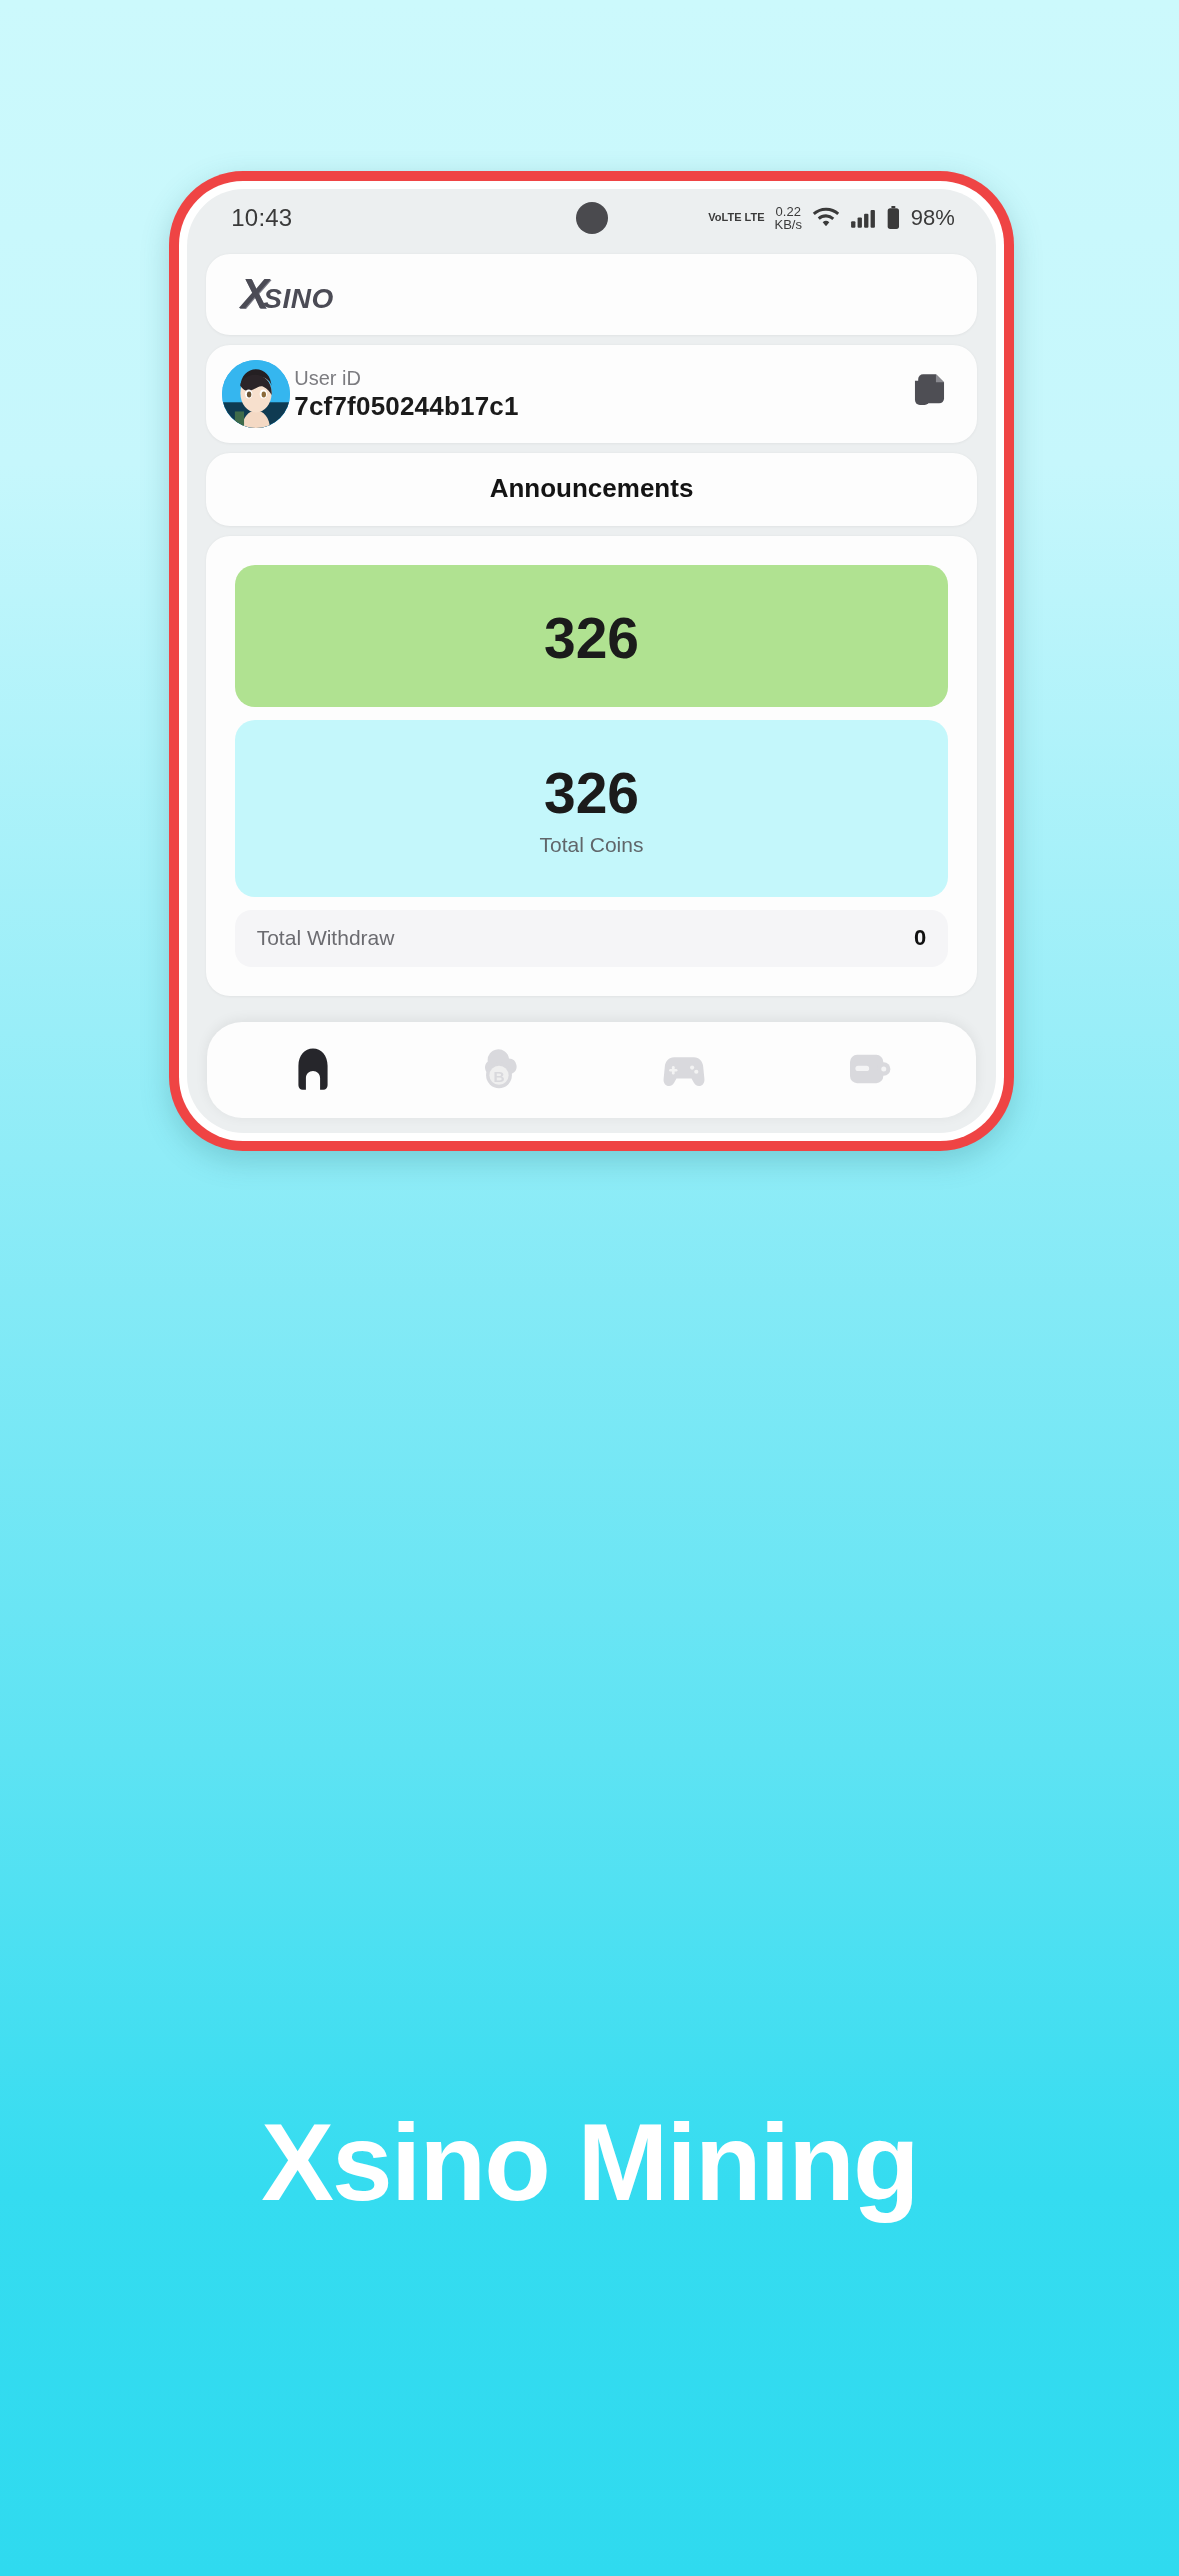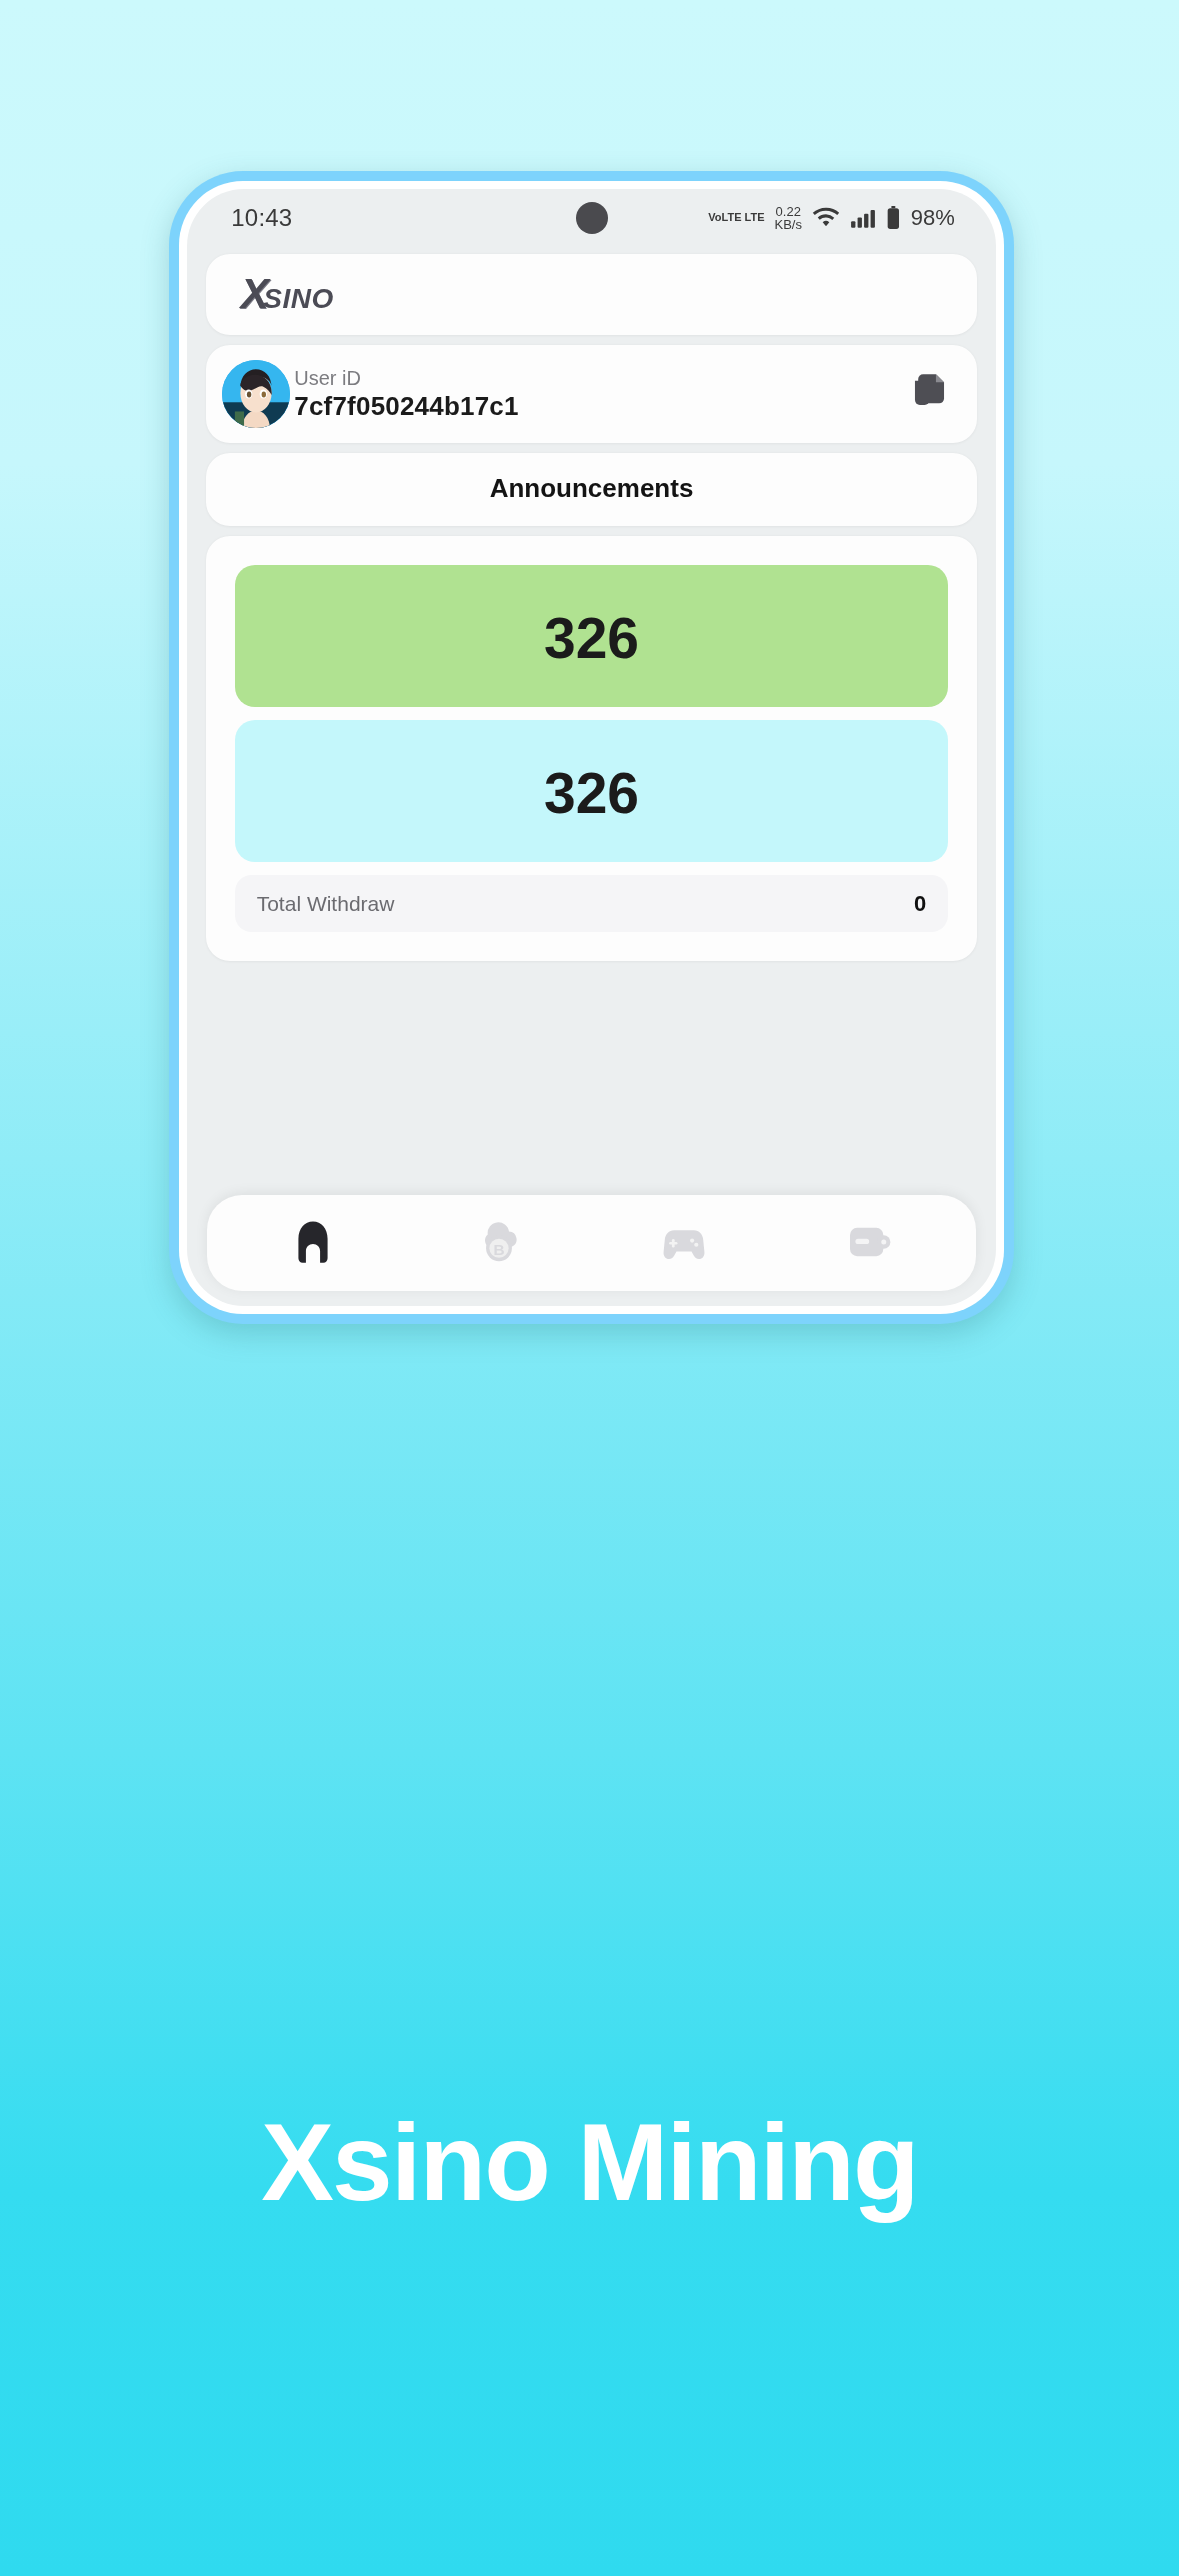--- a/index.html
+++ b/index.html
@@ -6,22 +6,22 @@
   html,body { width:1179px; height:2576px; }
   body {
     font-family:"Liberation Sans", sans-serif;
     background:linear-gradient(180deg,#ccf9fc 0%,#c6f7fc 18%,#8fecf7 45%,#5ee3f3 68%,#35dcf0 85%,#2fdaef 100%);
     position:relative; overflow:hidden;
   }
 
   
   .phone-frame{
     position:absolute; left:169px; top:171px;
-    width:845px; height:1153px;
-    background:#7dd3fc;
+    width:845px; height:980px;
+    background:#ef4444;
     border-radius:74px;
     box-shadow:0 9.2px 28px rgba(40,110,115,.25);
     padding:10px;
   }
   .phone-inner{
     width:100%; height:100%;
     background:#ffffff;
     border-radius:64px;
     padding:8.3px;
     overflow:hidden;
@@ -233,20 +233,21 @@
 
         <div class="card balance-card">
           <div class="big-tile green">
             <div class="big-num">326</div>
           </div>
 
 
 
           <div class="big-tile cyan">
             <div class="big-num">326</div>
+            <div class="big-label">Total Coins</div>
           </div>
 
           <div class="stat-row">
             <span class="stat-label">Total Withdraw</span>
             <span class="stat-value">0</span>
           </div>
         </div>
 
       </div>
 

